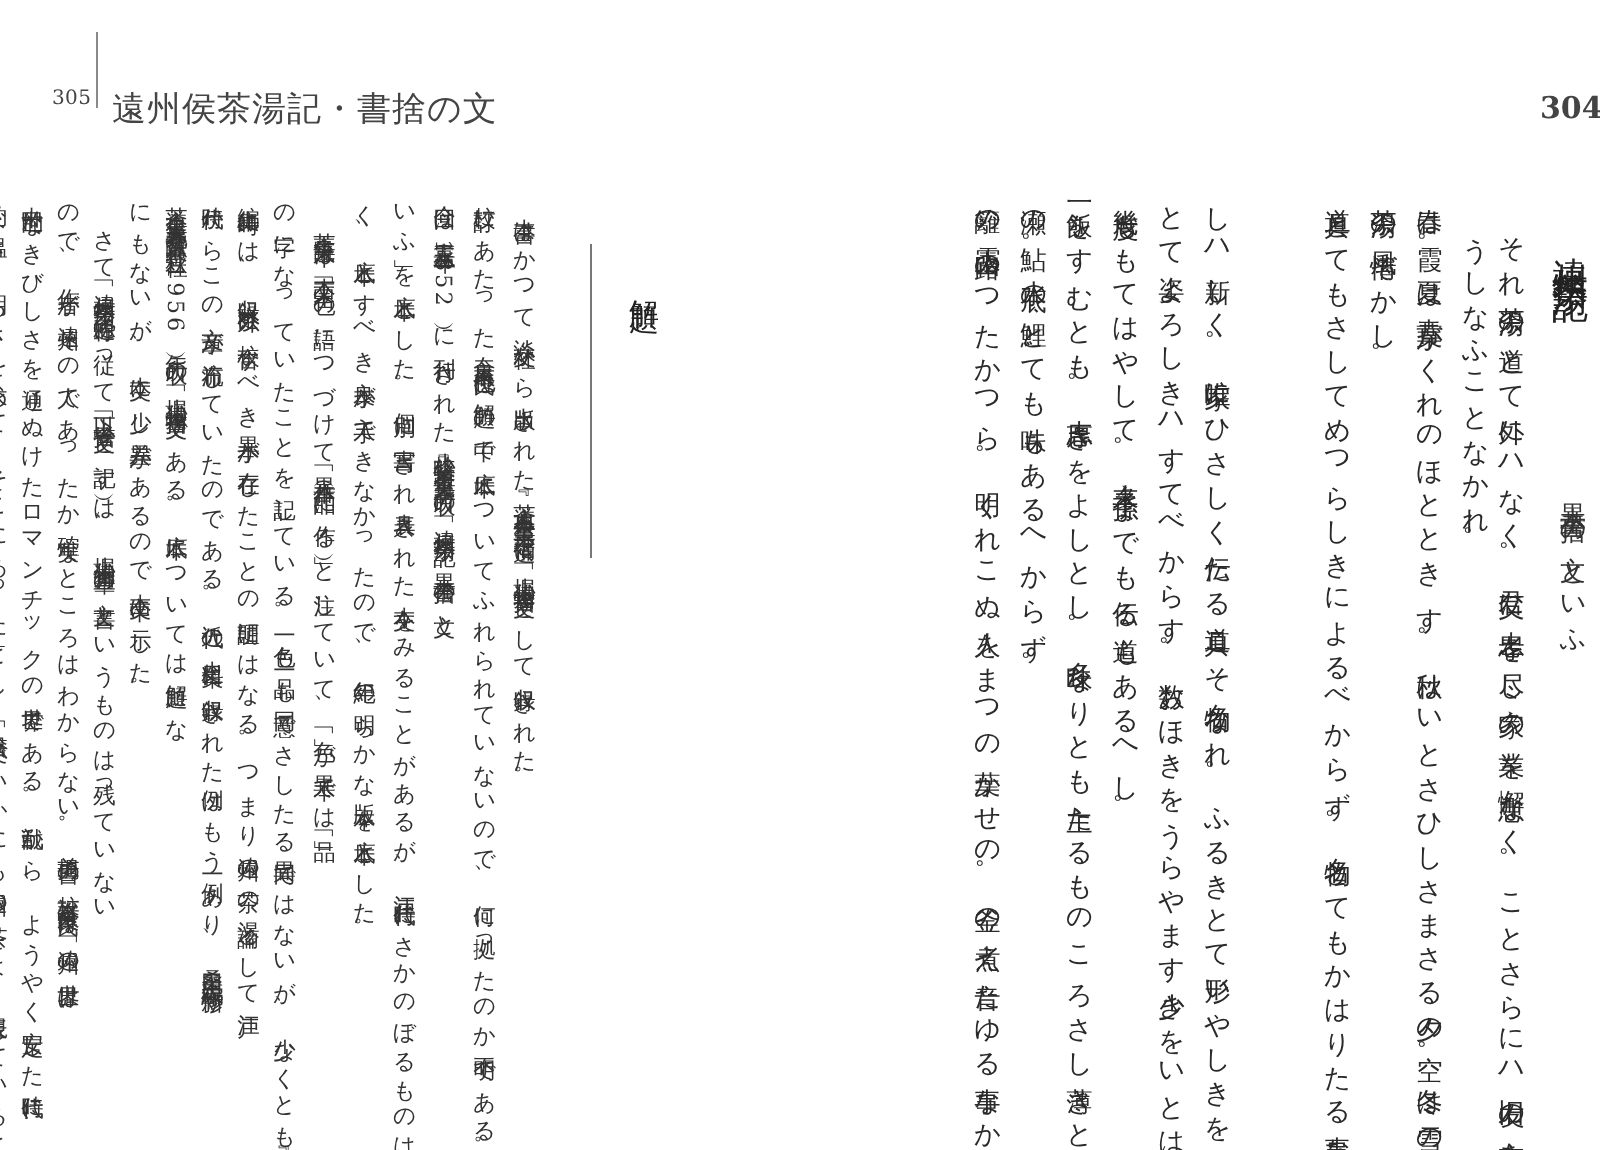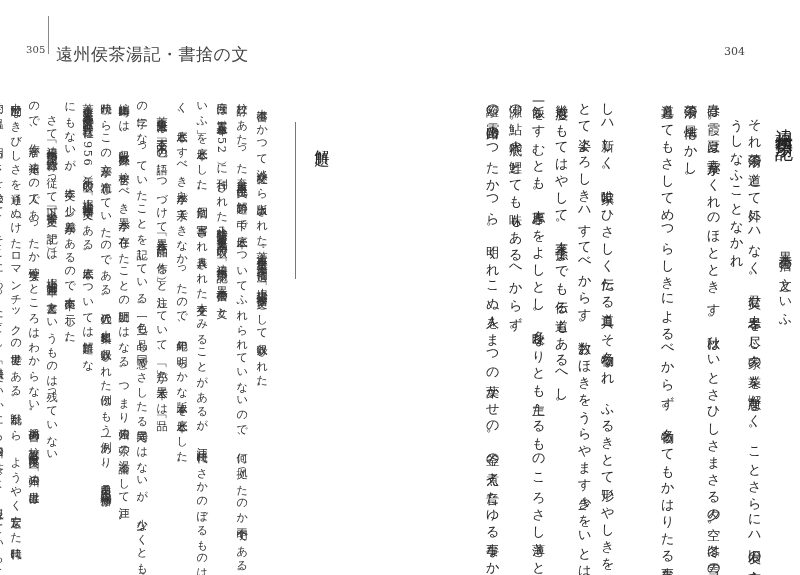--- a/index.html
+++ b/index.html
@@ -47,24 +47,25 @@
   .head-title {
     position: absolute;
     left: 56px;
     top: 27px;
     font-size: 17px;
     color: #444;
     letter-spacing: 0.5px;
   }
   .folio-right {
     position: absolute;
-    left: 724px;
+    left: 770px;
     top: 29px;
-    font-size: 11px;
+    font-size: 15px;
     color: #444;
+    font-weight: bold;
   }
 
   
   .vcol {
     position: absolute;
     writing-mode: vertical-rl;
     -webkit-writing-mode: vertical-rl;
     white-space: nowrap;
     font-size: 13.2px;
     line-height: 1;

